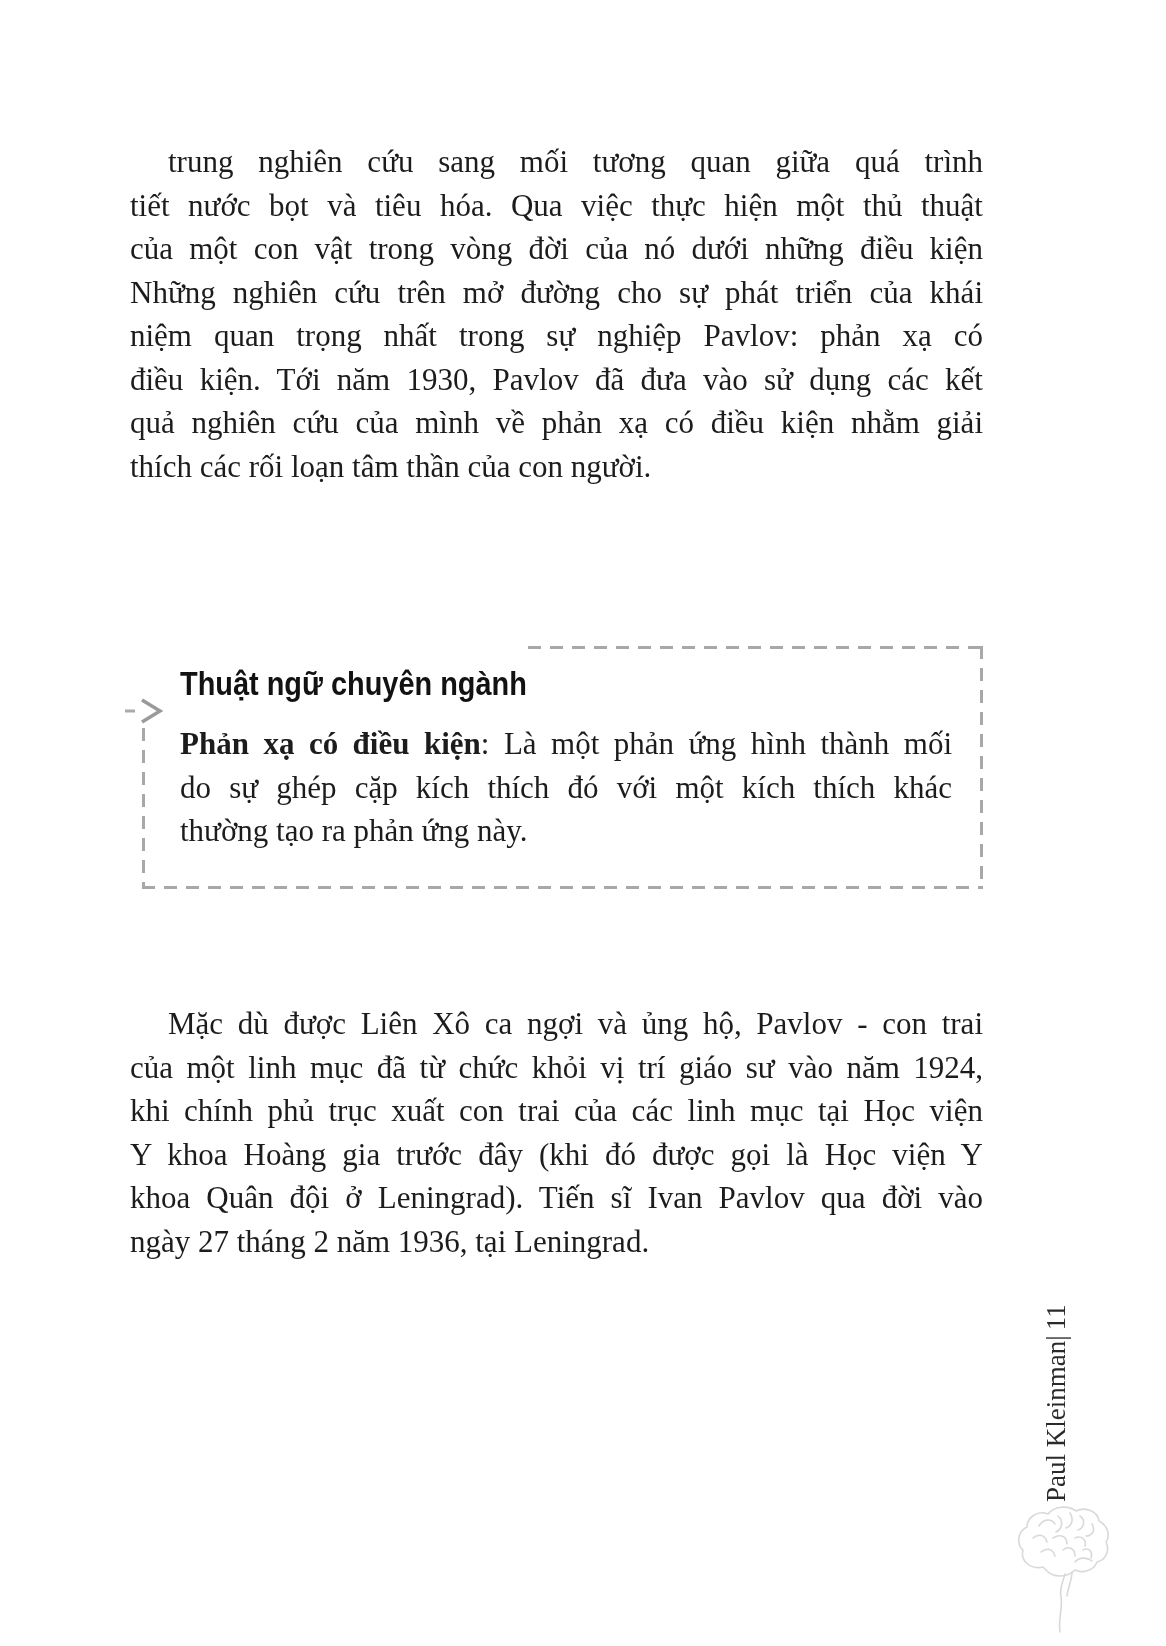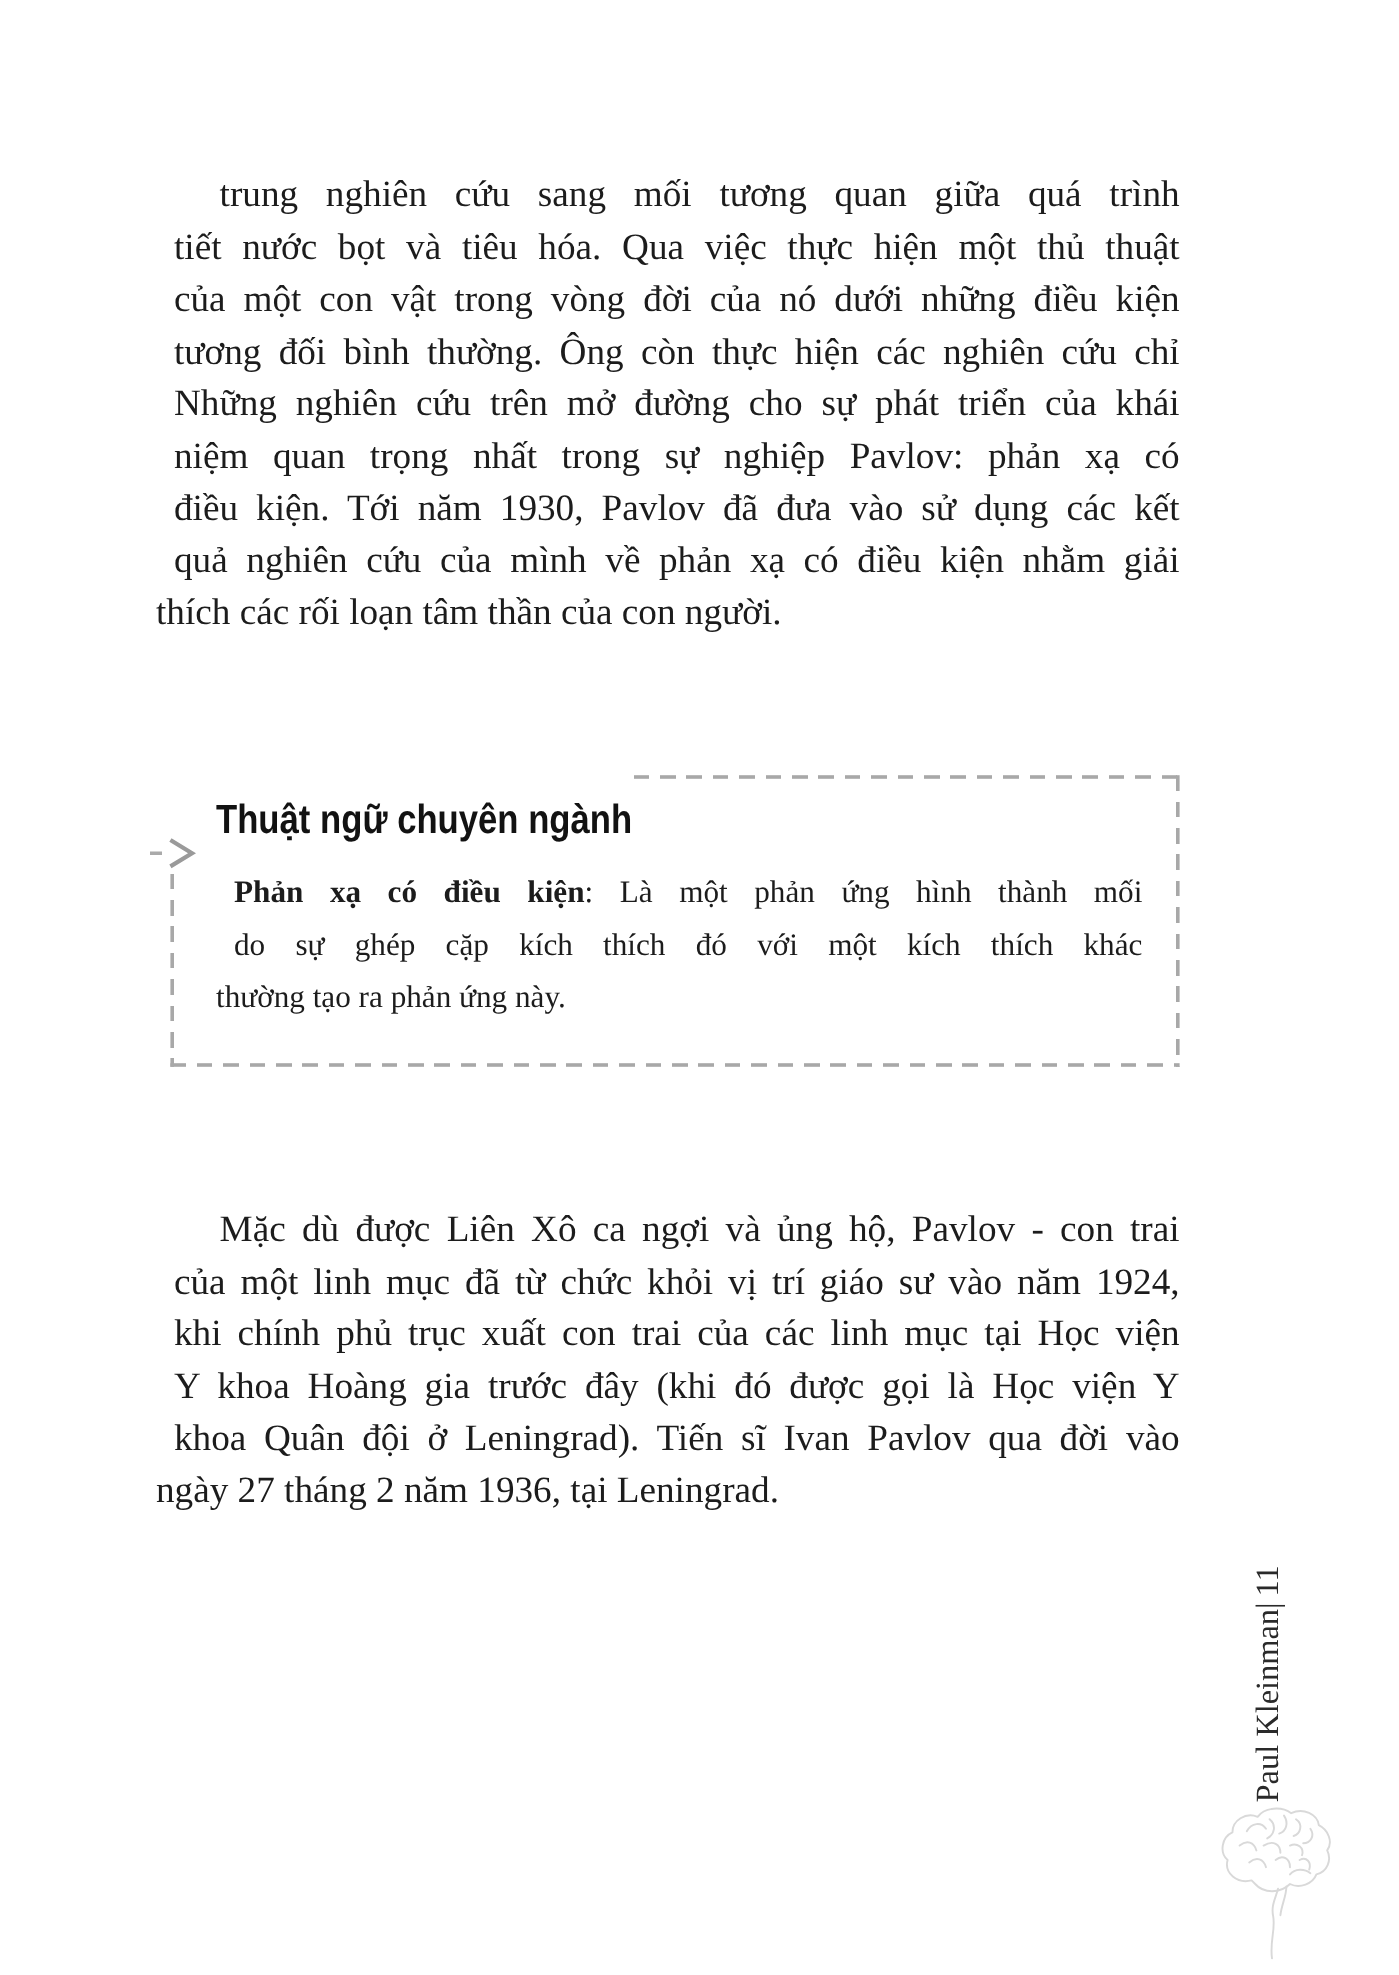--- a/index.html
+++ b/index.html
@@ -8,21 +8,21 @@
     width:1166px; height:1646px;
     background:#ffffff;
     overflow:hidden;
     font-family:"Liberation Serif","DejaVu Serif",serif;
     color:#1c1c1c;
   }
   
   .para { position:absolute; left:130px; width:853px; font-size:31px; line-height:43.5px; }
   .para1 { top:140px; }
   .para2 { top:1002px; }
-  .jline { text-align:justify; text-align-last:justify;margin-left:15px; }
+  .jline { text-align:justify; text-align-last:justify; }
   .lastline { text-align:justify; text-align-last:left; }
   .indent { text-indent:38px; }
 
   
   .dash-h { position:absolute; height:3px;
     background:repeating-linear-gradient(90deg,#a8a8a8 0 13px,transparent 13px 22px); }
   .dash-v { position:absolute; width:3px;
     background:repeating-linear-gradient(180deg,#a8a8a8 0 13px,transparent 13px 22px); }
   .box-top    { left:528px; top:646px; width:455px; }
   .box-right  { left:980px; top:646px; height:243px; }
@@ -30,21 +30,21 @@
   .box-bottom { left:142px; top:886px; width:841px; }
 
   .box-title {
     position:absolute; left:180px; top:664px;
     font-family:"Liberation Sans","DejaVu Sans",sans-serif;
     font-weight:700; font-size:34px; color:#121212;
     transform:scaleX(0.85); transform-origin:left top;
     white-space:nowrap;
   }
   .box-body { position:absolute; left:180px; top:722px; width:772px;
-    font-size:26px; line-height:43.5px; }
+    font-size:31px; line-height:43.5px; }
   .term { font-weight:700; }
 
   .box-marker { position:absolute; left:124px; top:696px; }
 
   
   .sidebar {
     position:absolute; left:1041px; top:1502px;
     transform:rotate(-90deg); transform-origin:0 0;
     white-space:nowrap;
     font-size:27px; color:#2a2a2a;
@@ -55,21 +55,20 @@
 </style>
 </head>
 <body>
 
 <div class="page">
 
   <div class="para para1">
     <div class="jline indent">trung nghiên cứu sang mối tương quan giữa quá trình</div>
     <div class="jline">tiết nước bọt và tiêu hóa. Qua việc thực hiện một thủ thuật</div>
     <div class="jline">của một con vật trong vòng đời của nó dưới những điều kiện</div>
-    <div class="jline">tương đối bình thường. Ông còn thực hiện các nghiên cứu chỉ</div>
     <div class="jline">Những nghiên cứu trên mở đường cho sự phát triển của khái</div>
     <div class="jline">niệm quan trọng nhất trong sự nghiệp Pavlov: phản xạ có</div>
     <div class="jline">điều kiện. Tới năm 1930, Pavlov đã đưa vào sử dụng các kết</div>
     <div class="jline">quả nghiên cứu của mình về phản xạ có điều kiện nhằm giải</div>
     <div class="lastline">thích các rối loạn tâm thần của con người.</div>
   </div>
 
   <div class="dash-h box-top"></div>
   <div class="dash-v box-right"></div>
   <div class="dash-v box-left"></div>

